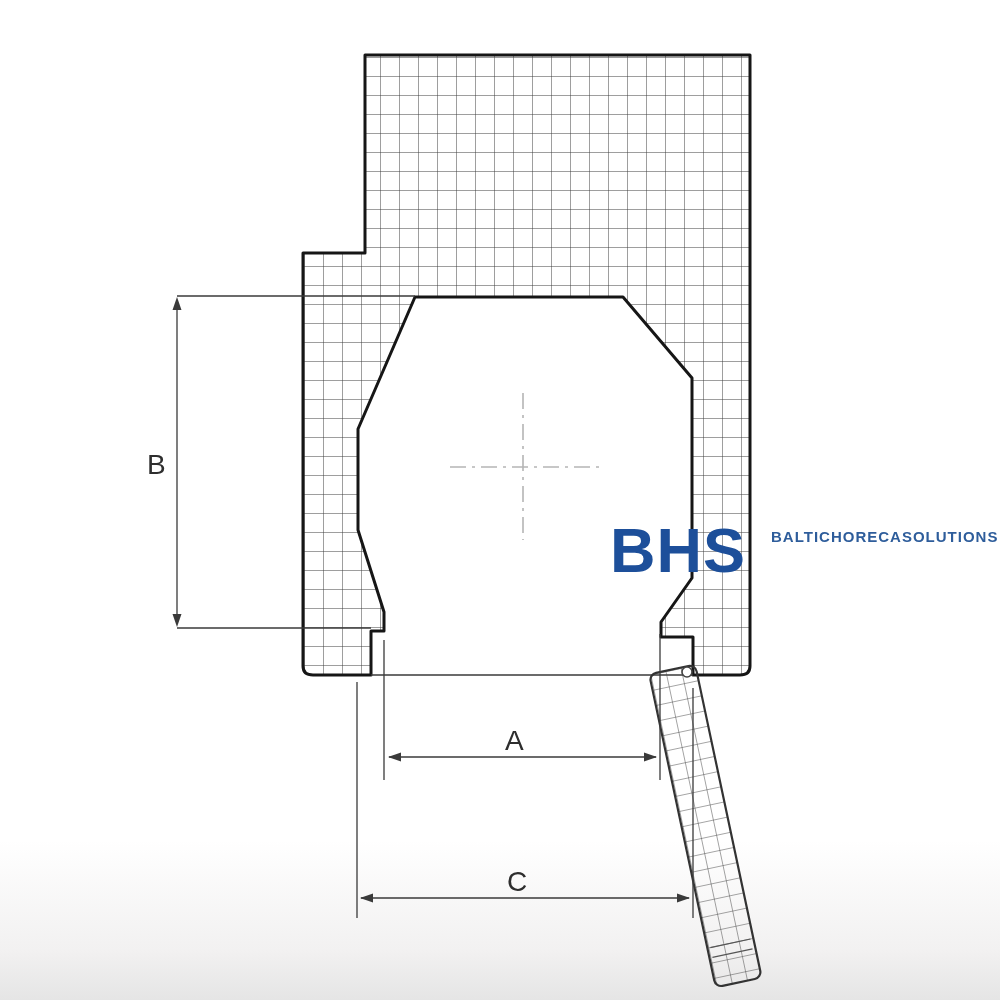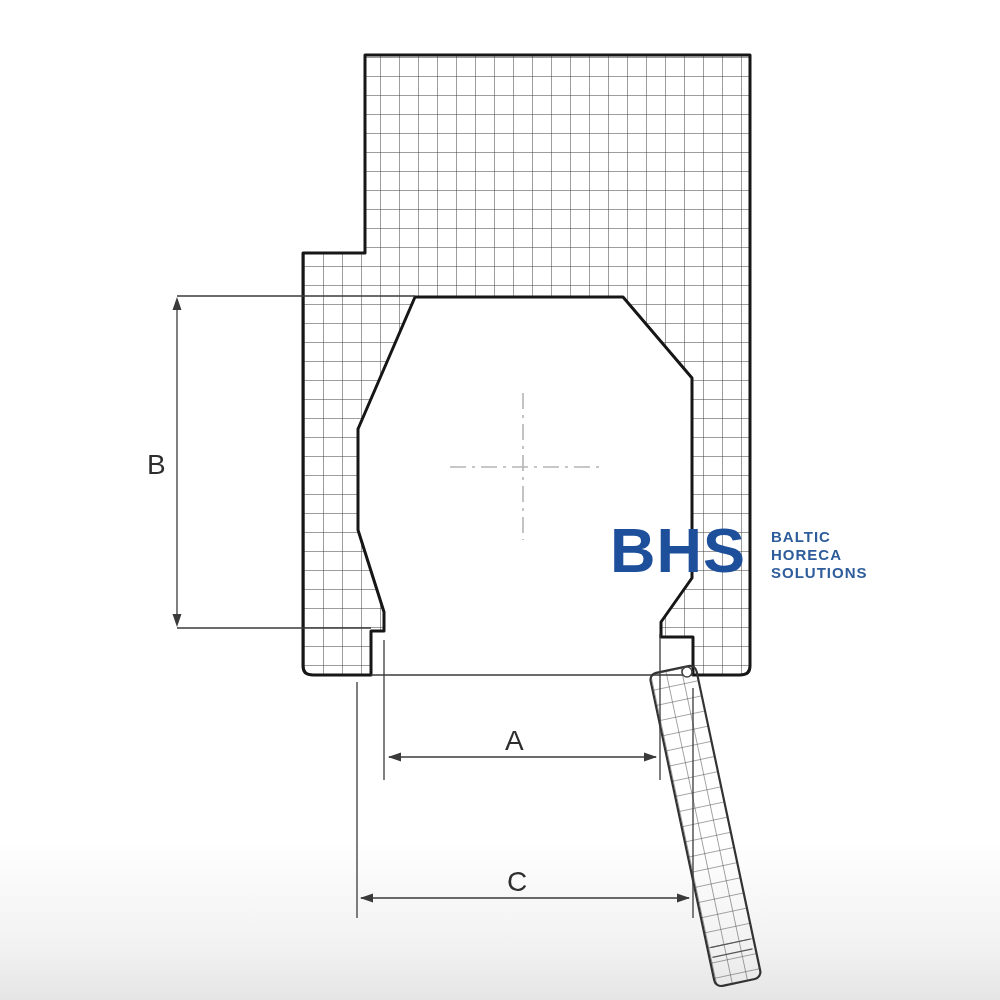--- a/index.html
+++ b/index.html
@@ -57,21 +57,21 @@
     width: 4px;
     background: #1d4f9a;
     margin-left: 11px;
     margin-top: 7px;
     margin-bottom: 2px;
   }
   .logo-text {
     margin-left: 10px;
     padding-top: 7px;
     display: flex;
-    flex-direction: column;
+    flex-direction: row;
     justify-content: flex-start;
   }
   .logo-line {
     font-size: 15px;
     line-height: 18px;
     font-weight: 700;
     letter-spacing: 1px;
     color: #2e5d9b;
     white-space: nowrap;
   }

